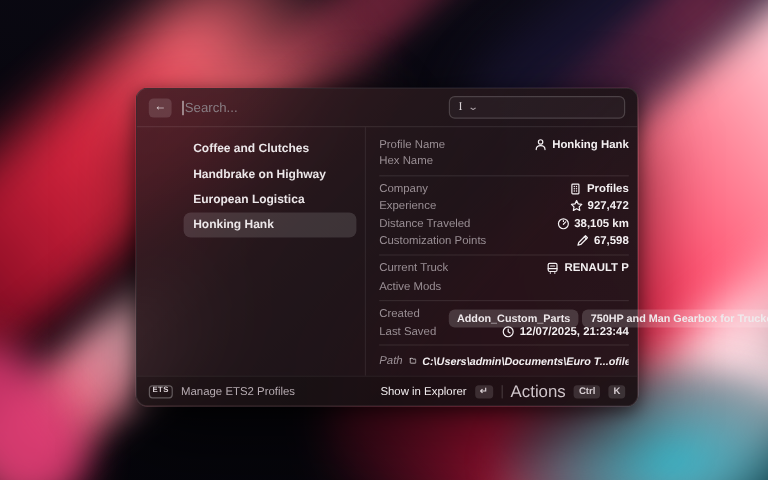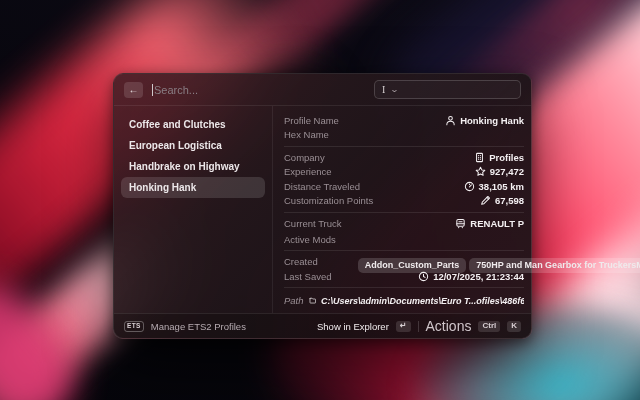--- a/index.html
+++ b/index.html
@@ -56,30 +56,30 @@
       font:400 11px "Liberation Sans",sans-serif; color:#efeaec; }
   .search-input::placeholder { color:#897e84; }
   .sort-dd { width:147px; height:19px; border:1px solid rgba(255,255,255,.17); border-radius:5px;
       display:flex; align-items:center; padding:0 7px; gap:6px; cursor:pointer;
       background:rgba(255,255,255,.03); }
   .ibeam { font-family:"Liberation Serif",serif; font-size:10px; color:#d8d1d4; line-height:1; }
   .sort-label { flex:1; font-size:9.5px; font-weight:700; color:#e9e3e5; letter-spacing:.1px; }
   .chev { font-size:8px; color:#a89da2; transform:scaleX(1.4); }
 
   
-  .main { flex:1; display:flex; min-height:0; }
+  .main { flex:1; display:flex; min-height:0;padding-left:32px; }
   .sidebar { width:159px; flex:0 0 159px; border-right:1px solid rgba(255,255,255,.07);
       padding:8px 7px; display:flex; flex-direction:column; }
   .side-item { height:21px; display:flex; align-items:center; padding:0 8px; border-radius:6px;
       font-size:10px; font-weight:700; color:#ece7e9; cursor:pointer; white-space:nowrap; }
   .side-item.selected { background:rgba(255,255,255,.13); }
 
   .details { flex:1; min-width:0; padding:7px 7px 5px 11px; display:flex; flex-direction:column;
       font-size:9.5px; }
-  .drow { min-height:14.5px; display:flex; align-items:center; justify-content:space-between; gap:22px; }
+  .drow { min-height:14.5px; display:flex; align-items:center; justify-content:space-between; gap:6px; }
   .dlabel { color:#9a8f95; font-weight:400; white-space:nowrap; }
   .dvalue { display:flex; align-items:center; gap:4px; color:#f4f0f2; font-weight:700;
       white-space:nowrap; }
   .dvalue svg { flex:0 0 auto; display:block; }
   .sep { height:1px; background:rgba(255,255,255,.09); margin:3.5px 0; flex:0 0 1px; }
   .mods-row { align-items:flex-start; }
   .pill-stack { display:flex; flex-direction:row; align-items:flex-end; gap:3px;margin-top:27px; }
   .pill { background:rgba(255,255,255,.16); border-radius:5px; padding:2.5px 7px;
       font-size:9px; font-weight:700; color:#efeaec; white-space:nowrap; }
   .path-row { justify-content:flex-start; gap:5px; margin-top:2px; overflow:hidden;font-style:italic; }
@@ -135,24 +135,24 @@
     </div>
   </div>
 
   <div class="main">
 
     <div class="sidebar">
       <div class="side-item">
           <span>Coffee and Clutches</span>
         </div>
       <div class="side-item">
+          <span>Handbrake on Highway</span>
+        </div>
+      <div class="side-item">
           <span>European Logistica</span>
-        </div>
-      <div class="side-item">
-          <span>Handbrake on Highway</span>
         </div>
       <div class="side-item selected">
           <span>Honking Hank</span>
         </div>
     </div>
 
     <div class="details">
 
       <div class="drow">
         <span class="dlabel">Profile Name</span>

